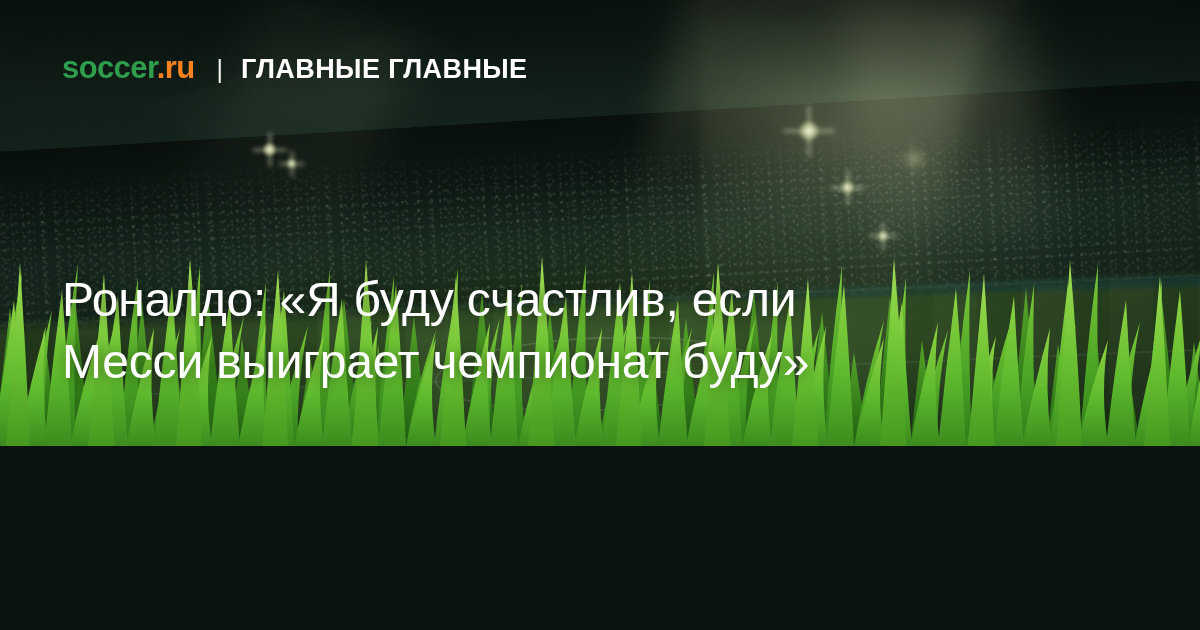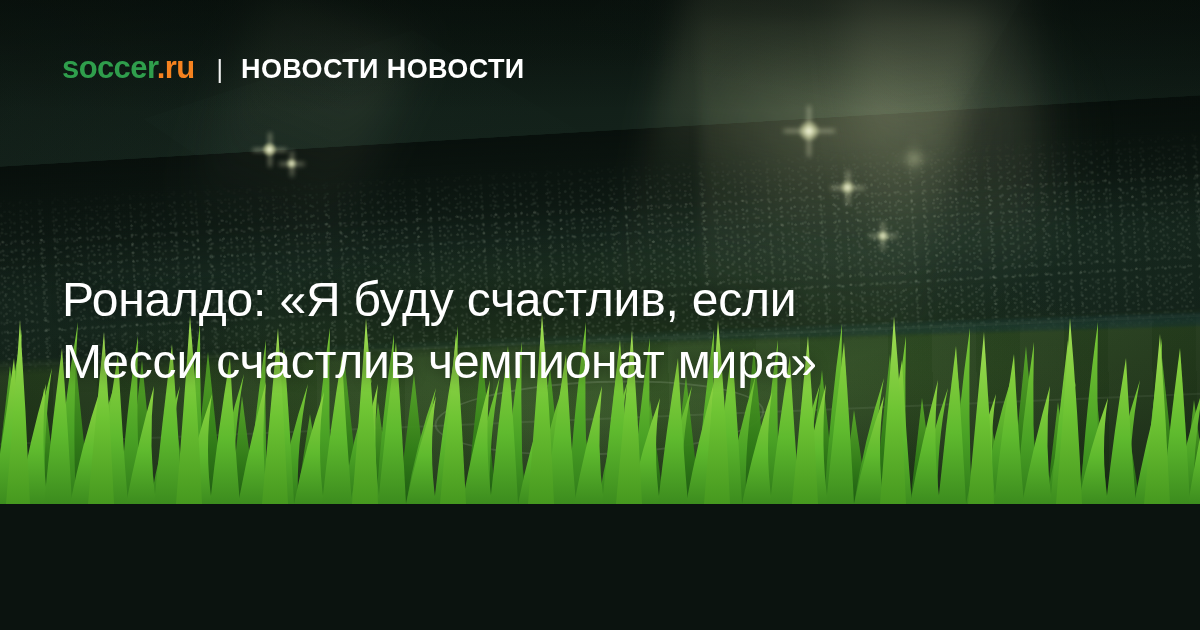--- a/index.html
+++ b/index.html
@@ -6,21 +6,21 @@
   * { margin:0; padding:0; box-sizing:border-box; }
   html, body {
     width:1200px; height:630px;
     overflow:hidden;
     background:#0b130f;
     font-family:"Liberation Sans", sans-serif;
   }
 
   .card {
     position:relative;
-    width:1200px; height:504px;
+    width:1200px; height:446px;
     overflow:hidden;
     background:#404040;
   }
 
   
   .bg { position:absolute; inset:0; }
 
   .bg-base {
     position:absolute; inset:0;
     background:
@@ -422,21 +422,21 @@
         <path d="M1144 190 Q1152 104 1160 20 Q1166 106 1170 190 Z"></path>
       </g>
     </svg>
   </div>
 
   <div class="header">
     <div class="logo">
       <span class="soccer">soccer</span><span class="ru">.ru</span>
     </div>
     <div class="sep">|</div>
-    <div class="kicker">НОВОСТИ НОВОСТИ</div>
+    <div class="kicker">ГЛАВНЫЕ ГЛАВНЫЕ</div>
   </div>
 
   <h1 class="headline">
     <span class="ln">Роналдо: «Я буду счастлив, если</span>
-    <span class="ln">Месси счастлив чемпионат мира»</span>
+    <span class="ln">Месси выиграет чемпионат буду»</span>
   </h1>
 
 </div>
 
 </body></html>

